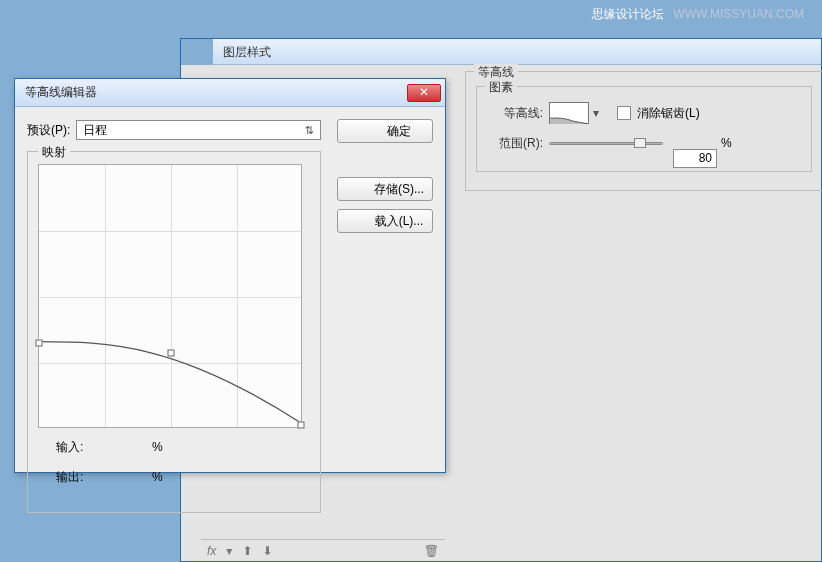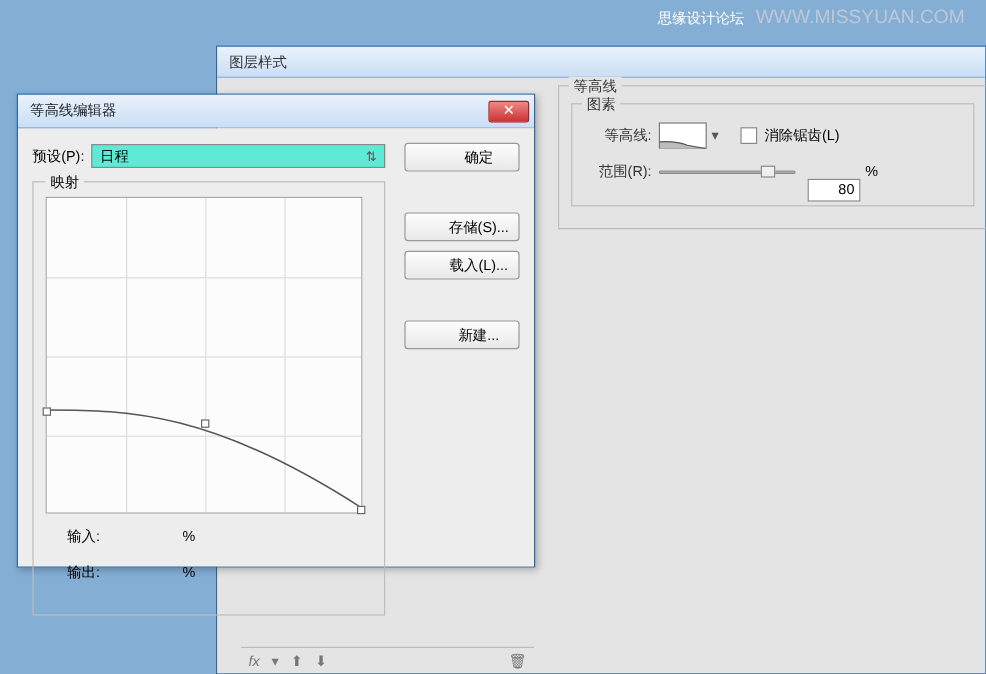--- a/index.html
+++ b/index.html
@@ -1,23 +1,23 @@
 <!DOCTYPE html>
 <html><head>
 <meta charset="utf-8">
 <style>
 * { box-sizing: border-box; margin: 0; padding: 0; font-family: "Microsoft YaHei", SimSun, Arial, sans-serif; font-size: 12px; }
 body { width: 822px; height: 562px; background: #84aed4; overflow: hidden; position: relative; }
 
 .watermark { position: absolute; top: 6px; right: 18px; color: #fff; font-size: 13px; z-index: 1; }
-.watermark .wm-sub { color: #bfc7d8; font-size: 16px; margin-left: 6px; margin-top: 41px; }
+.watermark .wm-sub { color: #bfc7d8; font-size: 12px; margin-left: 6px; margin-top: 41px; }
 
 
 .dlg-layerstyle { position: absolute; left: 180px; top: 38px; width: 642px; height: 524px; border: 1px solid #2b6aa8; }
-.dlg-ls-title { height: 26px; background: linear-gradient(#eaf2fb,#cadef5); border-bottom: 1px solid #9db8d8; line-height: 26px; padding-left: 10px; color: #333; }
+.dlg-ls-title { height: 26px; background: linear-gradient(#eaf2fb,#cadef5); border-bottom: 1px solid #9db8d8; line-height: 26px; padding-left: 10px; color: #333; margin-left: 32px; }
 .dlg-ls-body { position: absolute; top: 26px; left: 0; right: 0; bottom: 0; background: #e4e4e4; }
 
 
 .panel-contour { position: absolute; left: 284px; top: 6px; width: 358px; height: 480px; }
 .fieldset { border: 1px solid #bcbcbc; position: relative; padding: 14px 10px 10px 10px; }
 .fieldset-title { position: absolute; top: -8px; left: 8px; background: #e4e4e4; padding: 0 4px; color: #333; }
 .outer-fs { width: 358px; height: 120px; }
 .inner-fs { width: 336px; height: 86px; margin-left: 0; }
 
 .row { display: flex; align-items: center; height: 24px; margin-bottom: 6px; }
@@ -44,21 +44,21 @@
 .dlg-ed-title { height: 28px; background: linear-gradient(#eaf2fb,#cadef5); border-bottom: 1px solid #9db8d8; display: flex; align-items: center; padding: 0 4px 0 10px; }
 .dlg-ed-title .titletext { flex: 1; color: #222; }
 .close-btn { width: 34px; height: 18px; background: linear-gradient(#e88,#c33); border: 1px solid #a22; border-radius: 2px; color: #fff; text-align: center; line-height: 14px; font-size: 10px; cursor: pointer; }
 
 .dlg-ed-body { position: absolute; top: 28px; left: 0; right: 0; bottom: 0; background: #ededed; padding: 12px; }
 .ed-left { float: left; width: 294px; }
 .ed-right { float: right; width: 96px; }
 
 .preset-row { display: flex; align-items: center; height: 22px; margin-bottom: 10px; }
 .preset-row .lbl { margin-right: 6px; }
-.preset-dd { flex: 1; display: flex; border: 1px solid #8a8a8a; background: #5eead4; height: 20px; align-items: center; padding: 0 6px; cursor: pointer; }
+.preset-dd { flex: 1; display: flex; border: 1px solid #8a8a8a; background: #ffffff; height: 20px; align-items: center; padding: 0 6px; cursor: pointer; }
 .preset-dd .ddtxt { flex: 1; }
 .preset-dd .ddcaret { font-size: 11px; color: #555; }
 
 .mapping-fs { border: 1px solid #bcbcbc; padding: 12px 10px 8px 10px; position: relative; height: 362px; }
 .mapping-fs .fslabel { position: absolute; top: -8px; left: 10px; background: #ededed; padding: 0 4px; }
 
 .curve-canvas { width: 264px; height: 264px; background: #fcfcfc; border: 1px solid #aaa; position: relative; }
 .curve-canvas .gridline-v, .curve-canvas .gridline-h { position:absolute; background:#ddd; }
 .gridline-v { width:1px; top:0; bottom:0; }
 .gridline-h { height:1px; left:0; right:0; }
@@ -176,17 +176,16 @@
         </div>
       </div>
     </div>
 
     <div class="ed-right">
       <div class="btn">确定</div>
       <div class="btn-gap"></div>
       <div class="btn">存储(S)...</div>
       <div class="btn">载入(L)...</div>
       <div class="btn-gap"></div>
-      <div class="btn">新建...</div>
     </div>
 
   </div>
 </div>
 
 </body></html>

